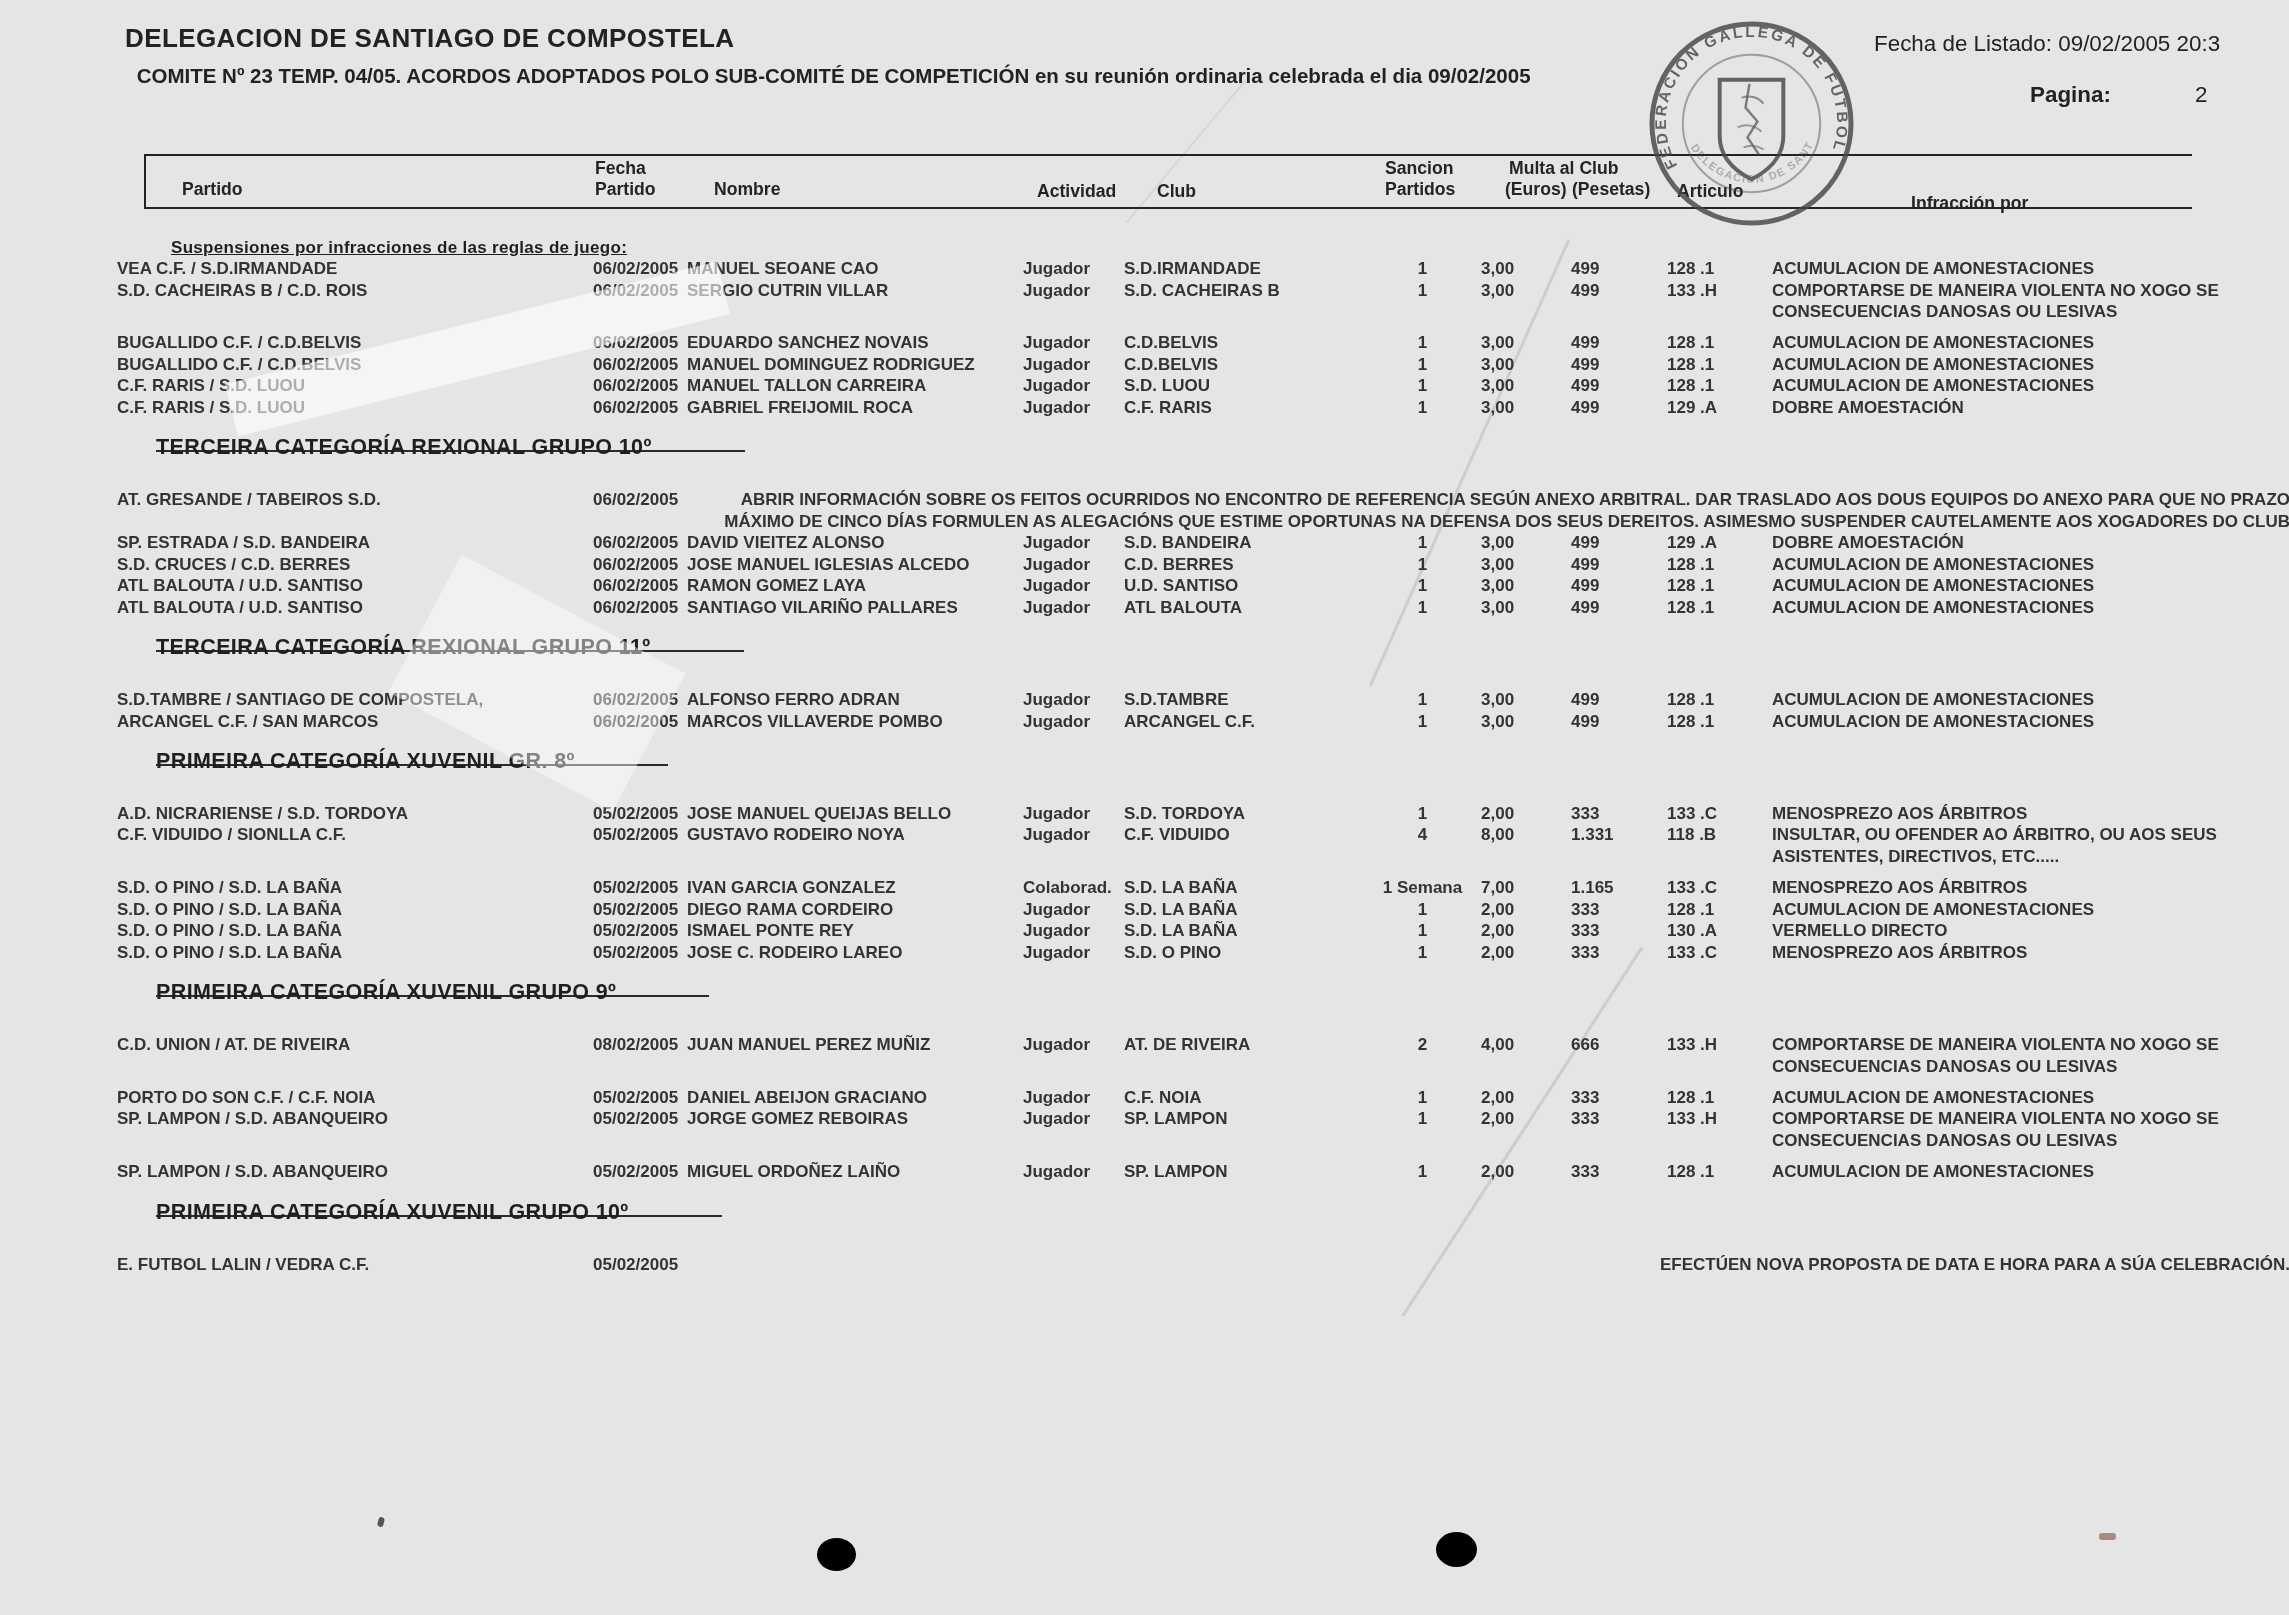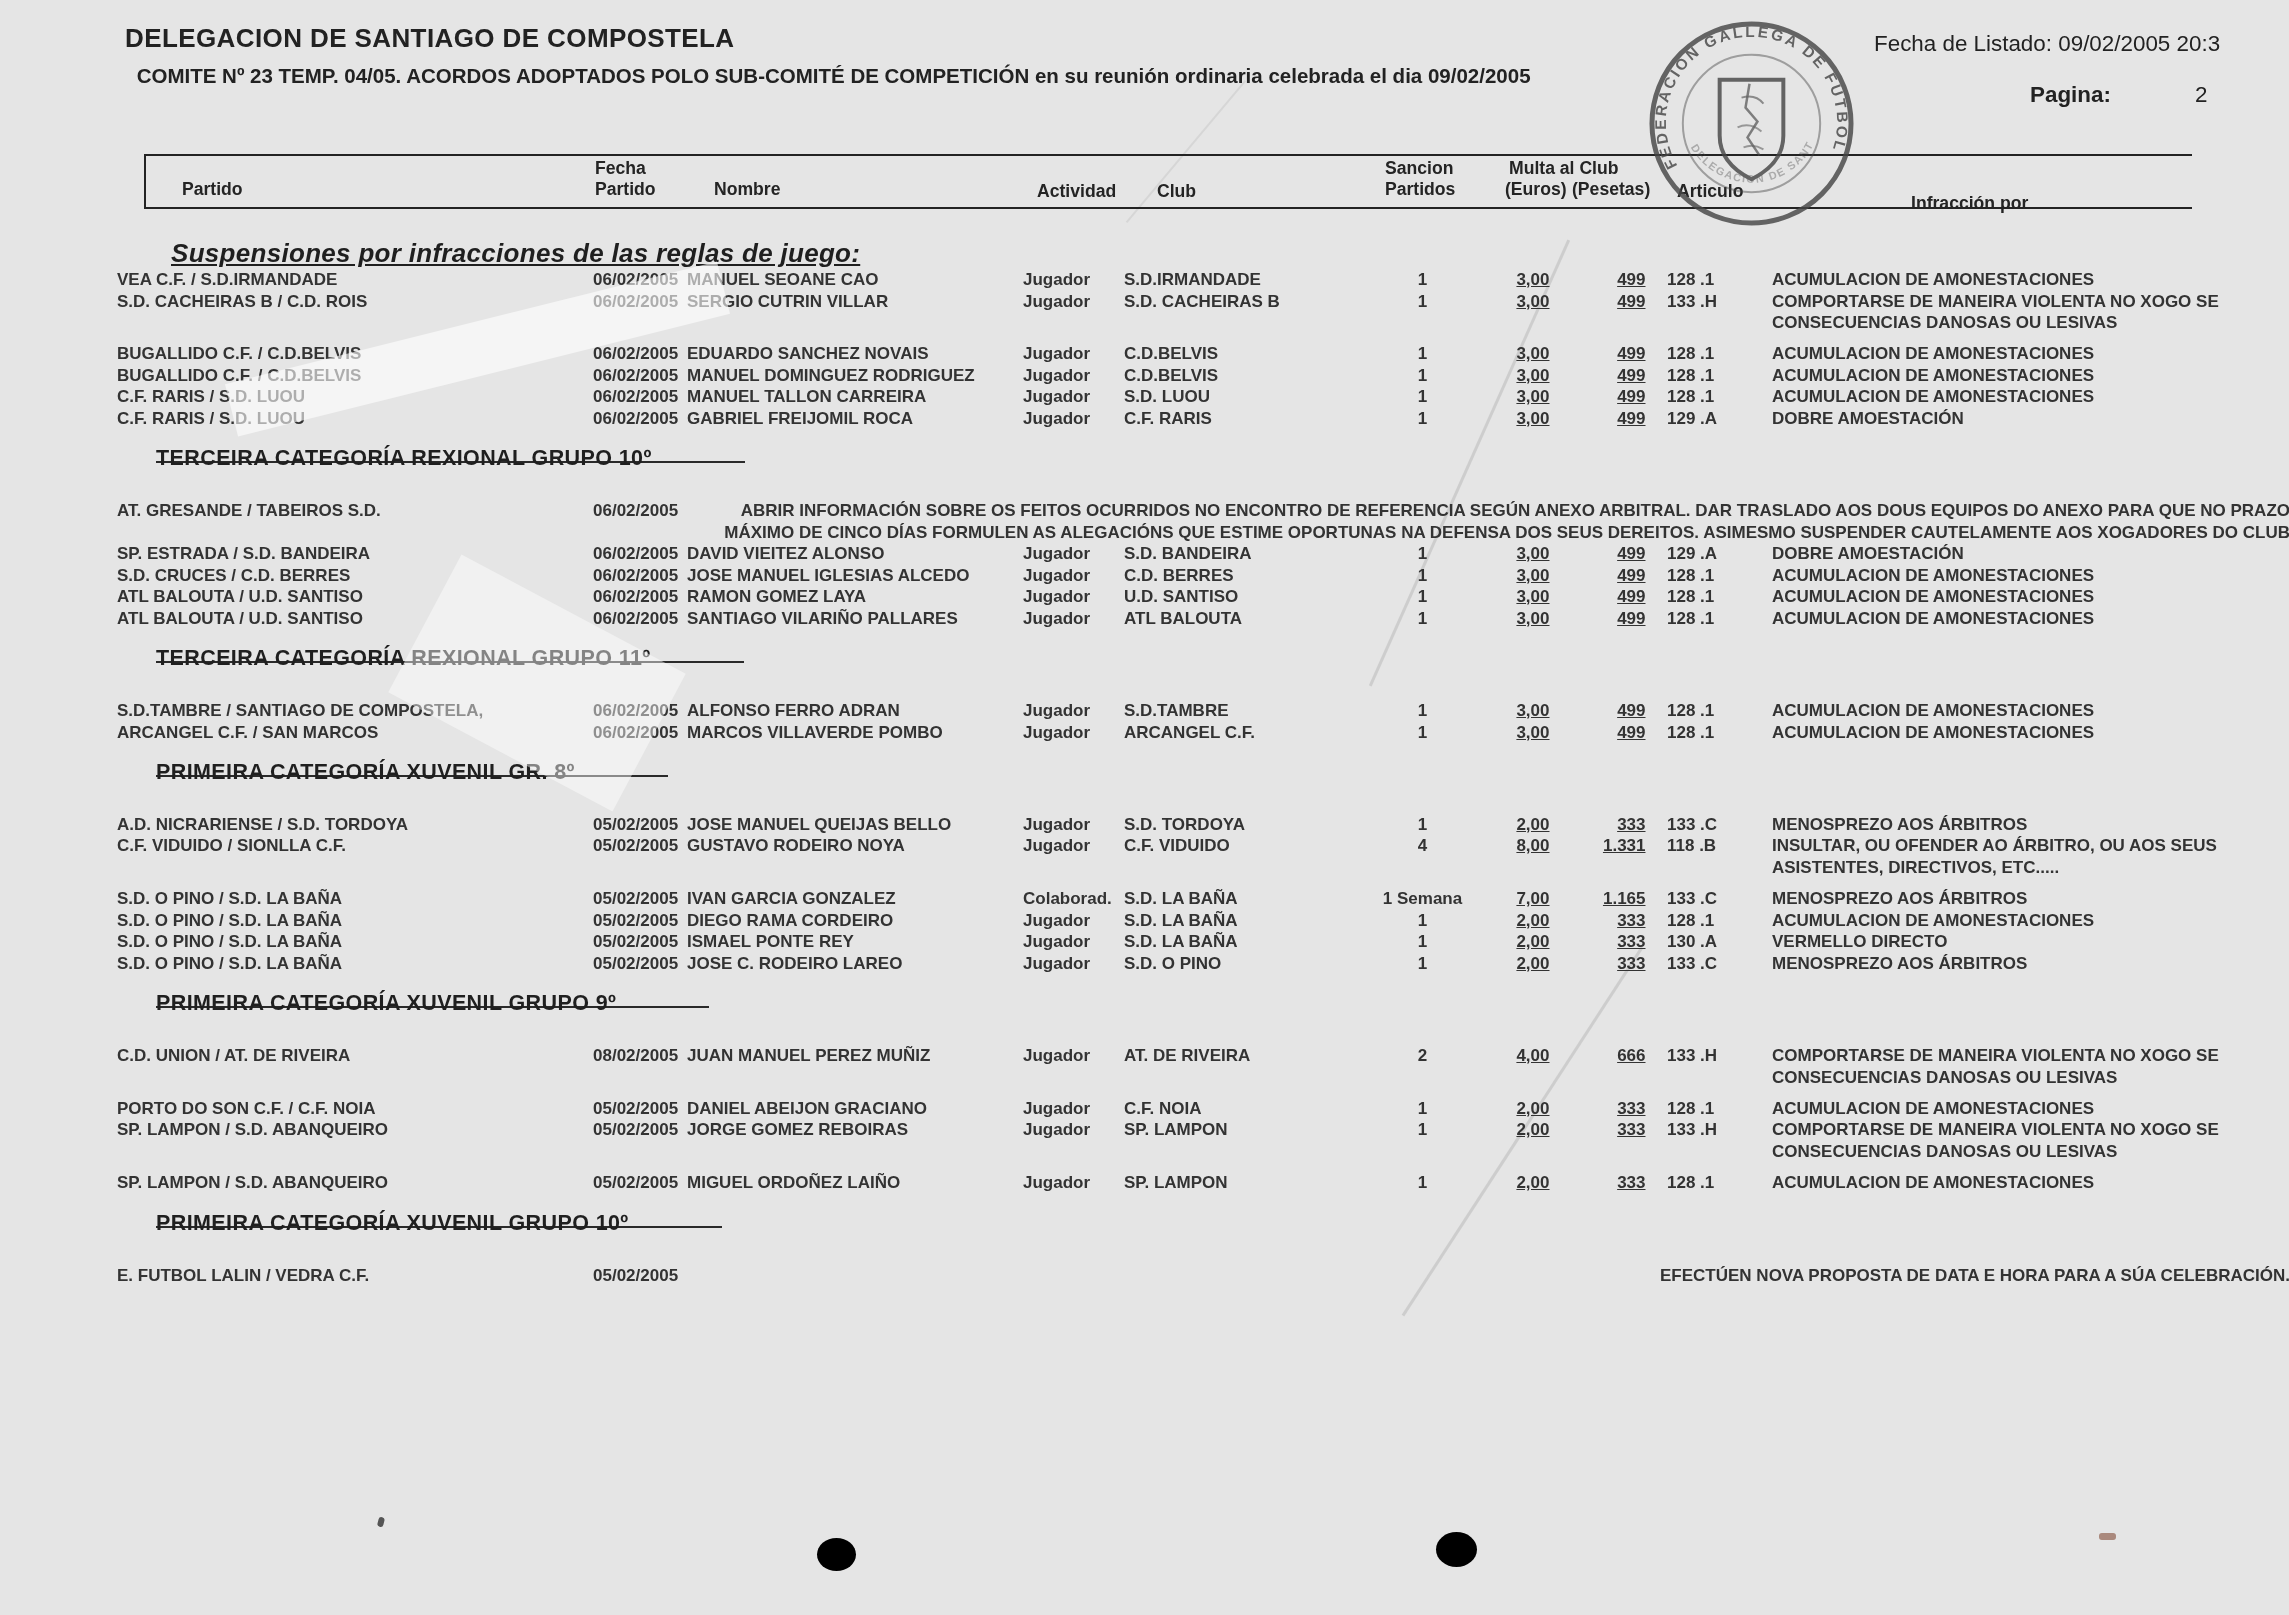--- a/index.html
+++ b/index.html
@@ -25,21 +25,21 @@
   .table-header{
     position:absolute;top:154px;left:144px;width:2046px;height:51px;z-index:2;
     border-top:2.9px solid #232323;border-bottom:2.9px solid #232323;border-left:2.9px solid #232323;
     font-size:17.6px;font-weight:bold;color:#242424;
   }
   .table-header .lbl{position:absolute;white-space:nowrap;}
   
   main{position:absolute;top:203px;left:0;width:2290px;z-index:2;}
   .section-title{
     margin:35px 17px 0 171px;
-    font-size:26px;font-weight:bold;font-style:italic;
+    font-size:17px;font-weight:bold;
     color:#1f1f1f;
     text-decoration:underline;
     letter-spacing:0.3px;
   }
   .category{
     margin:29px 0 37px 156px;
     font-size:21.5px;font-weight:600;color:#1f1f1f;
     display:inline-block;
     border-bottom:2px solid #2a2a2a;
     padding:0 93px 2.9px 0;
@@ -50,21 +50,21 @@
   .rows{width:2290px;}
   .row{
     display:grid;
     grid-template-columns:476px 94px 336px 101px 240px 117px 90px 96px 105px 1fr;
     padding-left:117px;
     font-size:17px;font-weight:700;line-height:21.5px;color:#333;
   }
   .row.gap{margin-top:9.8px;}
   .cell{white-space:nowrap;overflow:visible;}
   .c-sancion{text-align:center;}
-  .c-euros,.c-pesetas{text-align:right;padding-right:21.5px;text-decoration:underline;}
+  .c-euros,.c-pesetas{padding-right:21.5px;}
   .freetext{grid-column:3 / 11;text-align:right;}
   .freetext div{white-space:nowrap;}
   
   .crease{position:absolute;background:#b9b9b9;opacity:.55;z-index:1;}
   .crease.c1{left:1468px;top:219px;width:2.9px;height:488px;transform:rotate(24deg);}
   .crease.c2{left:1521px;top:912px;width:2.9px;height:439px;transform:rotate(33deg);}
   .crease.c3{left:1185px;top:59px;width:2px;height:185px;transform:rotate(40deg);opacity:.35;}
   .wash{position:absolute;background:rgba(255,255,255,.6);z-index:5;pointer-events:none;}
   .wash.w1{left:224px;top:322px;width:507px;height:54px;transform:rotate(-14deg);}
   .wash.w2{left:410px;top:605px;width:254px;height:156px;transform:rotate(28deg);background:rgba(255,255,255,.45);}

